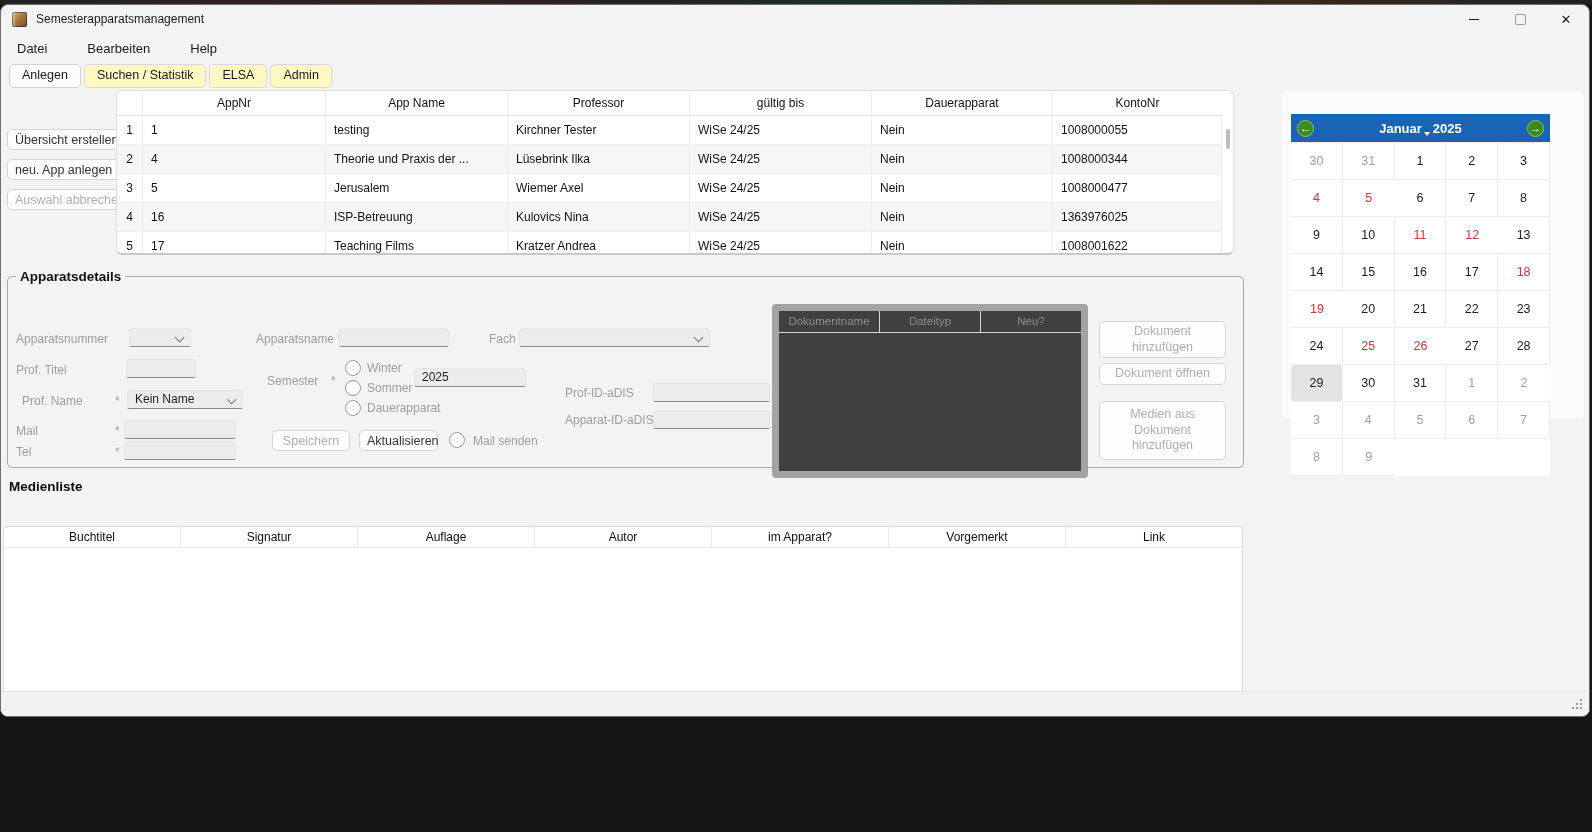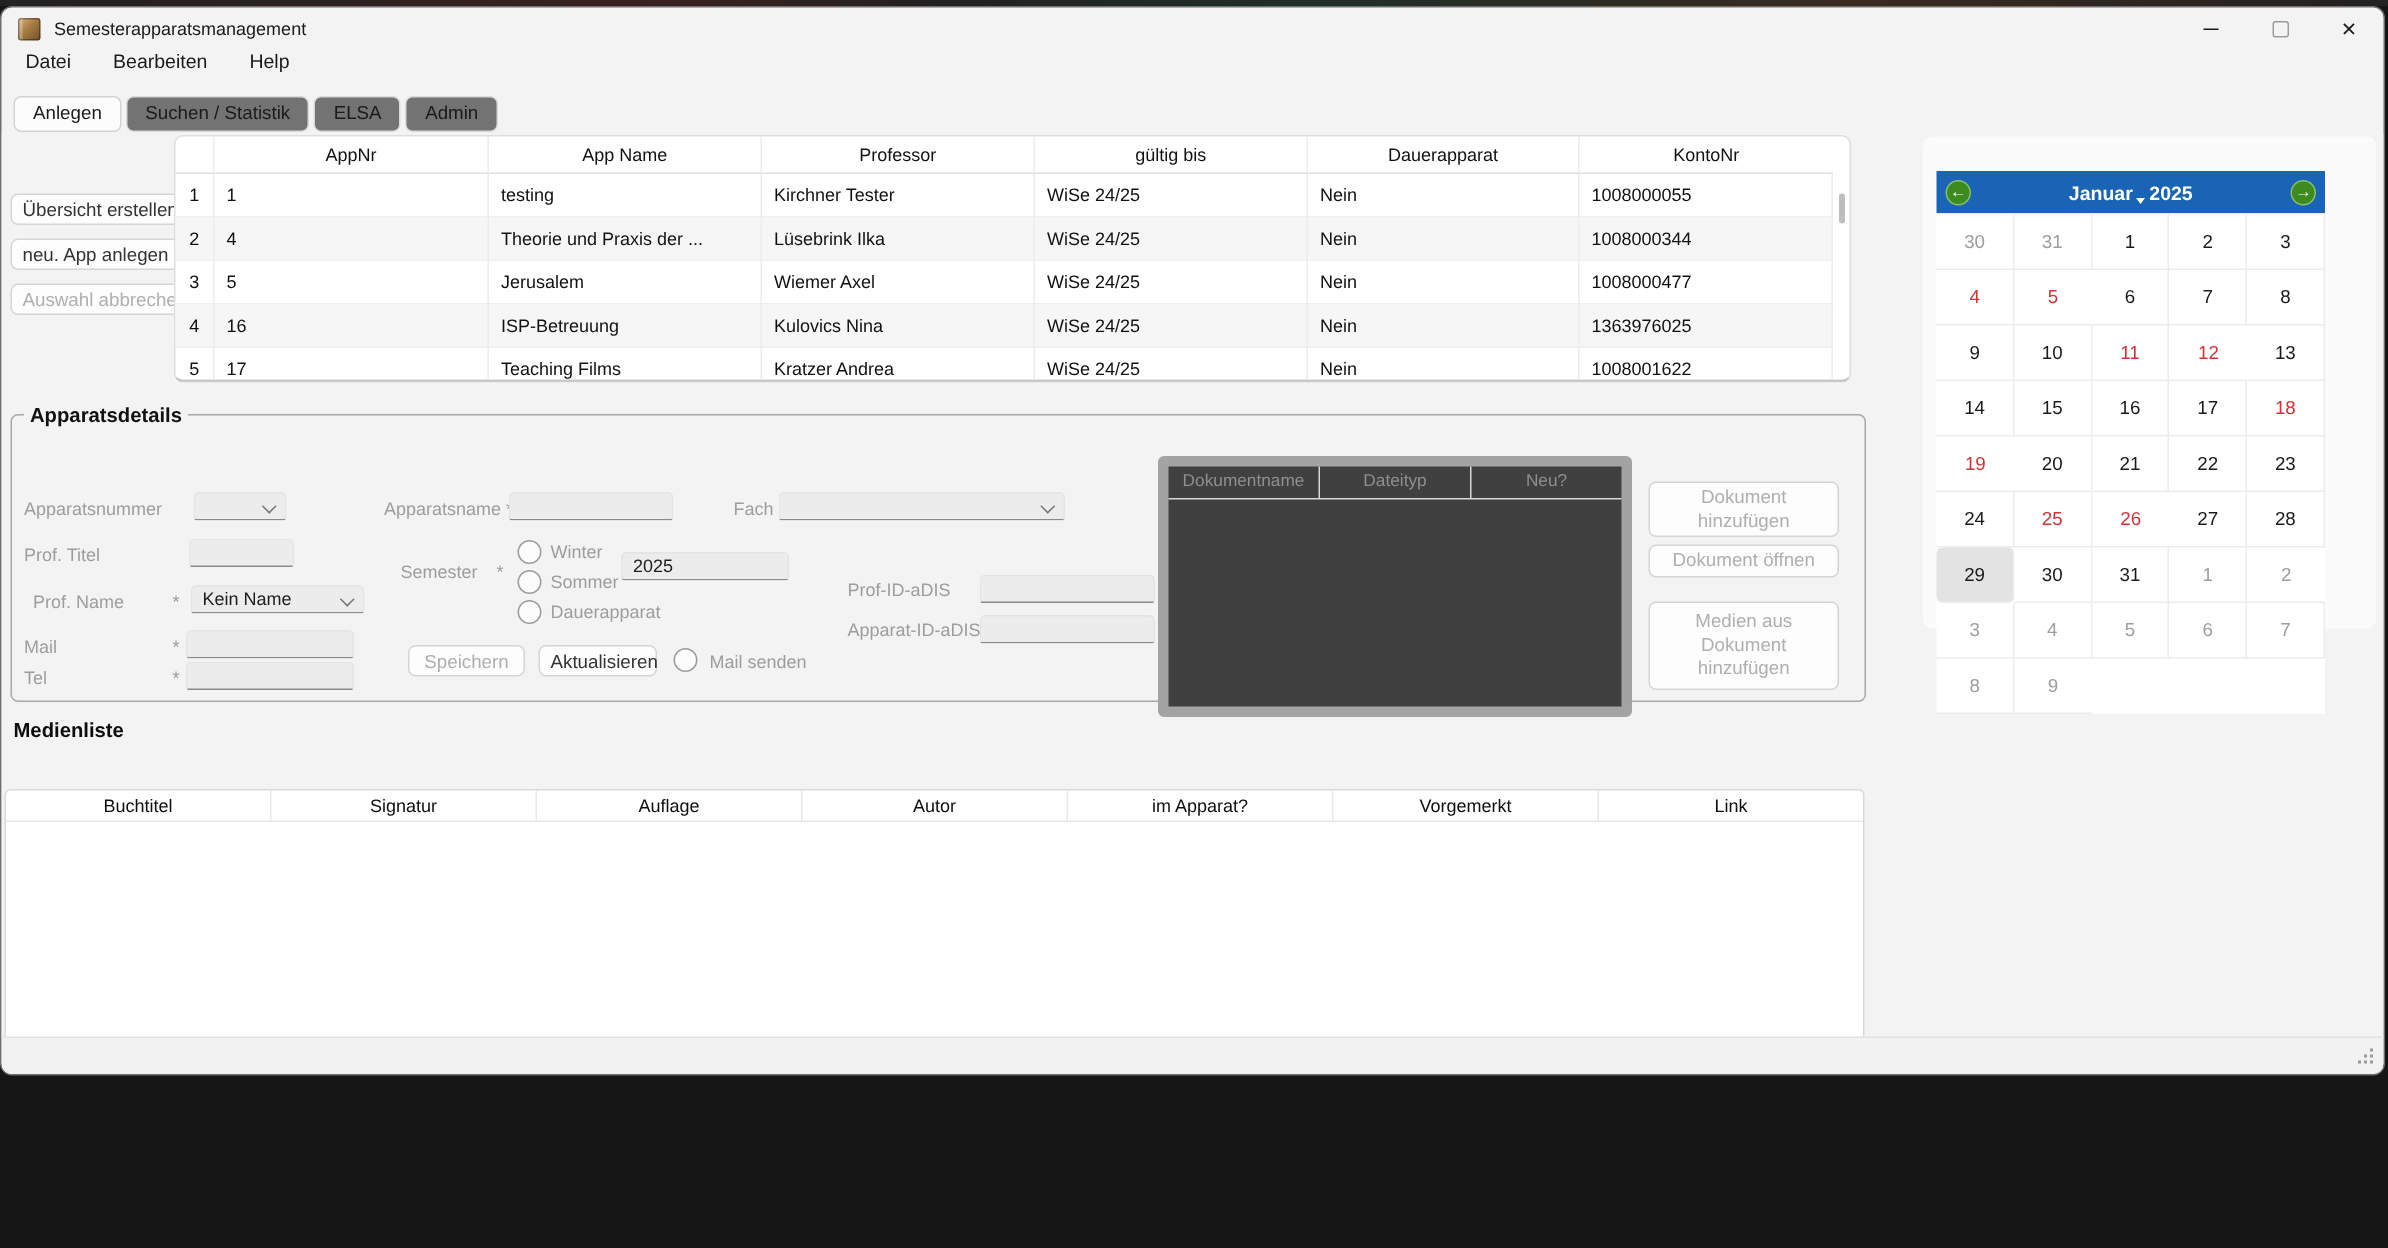--- a/index.html
+++ b/index.html
@@ -13,24 +13,24 @@
   .titlebar{position:absolute;left:0;top:0;right:0;height:28px;display:flex;align-items:center}
   .app-icon{width:15px;height:15px;margin:0 9px 0 11px;border-radius:2px;
     background:linear-gradient(135deg,#dab57e 0%,#a87c43 45%,#6e4f28 100%);
     box-shadow:inset 0 0 0 1px rgba(0,0,0,.35),inset 3px 0 0 rgba(255,255,255,.28)}
   .title{font-size:12px;color:#1a1a1a}
   .win-controls{margin-left:auto;display:flex;height:100%}
   .wc{width:46px;height:100%;display:flex;align-items:center;justify-content:center;font-size:13px;color:#1a1a1a}
   .min-line{display:inline-block;width:10px;height:1px;background:#1a1a1a}
   .max-box{display:inline-block;width:9px;height:9px;border:1px solid #9c9c9c;border-radius:2px}
   
-  .menubar{position:absolute;left:0;top:28px;right:0;height:30px;display:flex;gap:28px;padding-left:16px}
+  .menubar{position:absolute;left:0;top:28px;right:0;height:30px;display:flex;align-items:center;gap:40px;padding-left:16px}
   .menu-item{font-size:13px;color:#1a1a1a}
   .tabstrip{position:absolute;left:0;top:58px;right:0;height:26px;display:flex;gap:3px;padding-left:8px;align-items:center}
-  .tab{font-size:12.5px;color:#1a1a1a;background:#737373;border:1px solid #d9d9d9;border-radius:5px;
+  .tab{font-size:12.5px;color:#1a1a1a;background:#fef9c3;border:1px solid #d9d9d9;border-radius:5px;
        padding:3px 12px 4px;line-height:1.2}
   .tab.active{background:#fcfcfc;border-color:#d2d2d2}
   
   .content{position:absolute;left:0;top:84px;right:0;bottom:24px;background:#f3f3f3}
   
   .sidebar{position:absolute;left:6px;top:40px;display:flex;flex-direction:column;gap:9px;align-items:flex-start}
   .btn{font-family:"Liberation Sans",sans-serif;font-size:12.5px;color:#333;background:#fdfdfd;
        border:1px solid #d5d5d5;border-radius:5px;padding:2px 7px;height:21px;box-sizing:border-box;white-space:nowrap}
   .btn.disabled{color:#afafaf}
   

